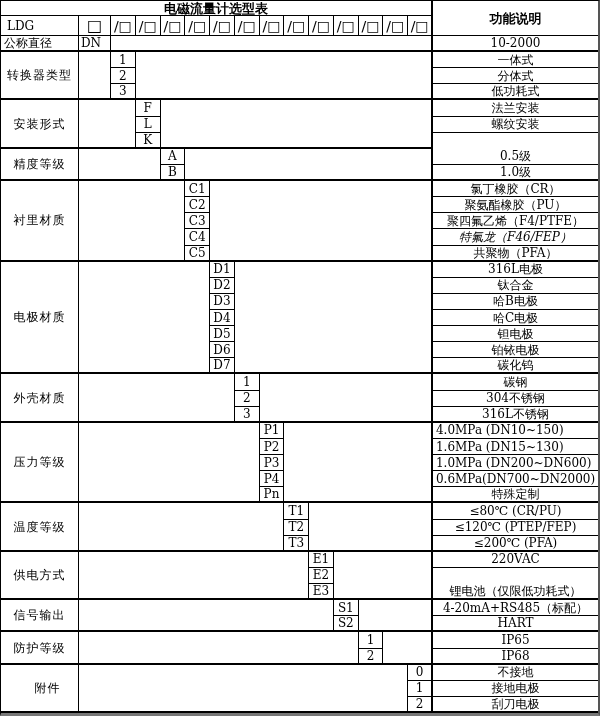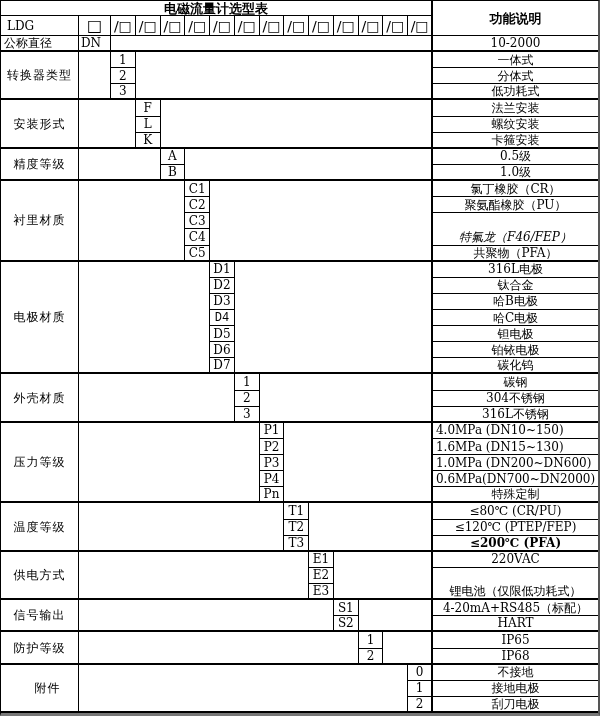--- a/index.html
+++ b/index.html
@@ -74,50 +74,50 @@
     <div class="cell code br bbh" style="grid-area: 6 / 3 / 7 / 4;">3</div>
     <div class="cell value bbh" style="grid-area: 6 / 16 / 7 / 17;">低功耗式</div>
     <div class="cell brh bbh" style="grid-area: 4 / 4 / 7 / 16;"></div>
     <div class="cell grouplabel br bbh" style="grid-area: 7 / 1 / 10 / 2;">安装形式</div>
     <div class="cell br bbh" style="grid-area: 7 / 2 / 10 / 4;"></div>
     <div class="cell code br bb" style="grid-area: 7 / 4 / 8 / 5;">F</div>
     <div class="cell value bb" style="grid-area: 7 / 16 / 8 / 17;">法兰安装</div>
     <div class="cell code br bb" style="grid-area: 8 / 4 / 9 / 5;">L</div>
     <div class="cell value bb" style="grid-area: 8 / 16 / 9 / 17;">螺纹安装</div>
     <div class="cell code br bbh" style="grid-area: 9 / 4 / 10 / 5;">K</div>
-    <div class="cell value bbh" style="grid-area: 9 / 16 / 10 / 17;">卡箍安装</div>
     <div class="cell brh bbh" style="grid-area: 7 / 5 / 10 / 16;"></div>
     <div class="cell grouplabel br bbh" style="grid-area: 10 / 1 / 12 / 2;">精度等级</div>
     <div class="cell br bbh" style="grid-area: 10 / 2 / 12 / 5;"></div>
     <div class="cell code br bb" style="grid-area: 10 / 5 / 11 / 6;">A</div>
     <div class="cell value bb" style="grid-area: 10 / 16 / 11 / 17;">0.5级</div>
     <div class="cell code br bbh" style="grid-area: 11 / 5 / 12 / 6;">B</div>
     <div class="cell value bbh" style="grid-area: 11 / 16 / 12 / 17;">1.0级</div>
     <div class="cell brh bbh" style="grid-area: 10 / 6 / 12 / 16;"></div>
     <div class="cell grouplabel br bbh" style="grid-area: 12 / 1 / 17 / 2;">衬里材质</div>
     <div class="cell br bbh" style="grid-area: 12 / 2 / 17 / 6;"></div>
     <div class="cell code br bb" style="grid-area: 12 / 6 / 13 / 7;">C1</div>
     <div class="cell value bb" style="grid-area: 12 / 16 / 13 / 17;">氯丁橡胶（CR）</div>
     <div class="cell code br bb" style="grid-area: 13 / 6 / 14 / 7;">C2</div>
     <div class="cell value bb" style="grid-area: 13 / 16 / 14 / 17;">聚氨酯橡胶（PU）</div>
     <div class="cell code br bb" style="grid-area: 14 / 6 / 15 / 7;">C3</div>
+    <div class="cell value bb" style="grid-area: 14 / 16 / 15 / 17;">聚四氟乙烯（F4/PTFE）</div>
     <div class="cell code br bb" style="grid-area: 15 / 6 / 16 / 7;">C4</div>
     <div class="cell value bb" style="grid-area: 15 / 16 / 16 / 17; font-style: italic;">特氟龙（F46/FEP）</div>
     <div class="cell code br bbh" style="grid-area: 16 / 6 / 17 / 7;">C5</div>
     <div class="cell value bbh" style="grid-area: 16 / 16 / 17 / 17;">共聚物（PFA）</div>
     <div class="cell brh bbh" style="grid-area: 12 / 7 / 17 / 16;"></div>
     <div class="cell grouplabel br bbh" style="grid-area: 17 / 1 / 24 / 2;">电极材质</div>
     <div class="cell br bbh" style="grid-area: 17 / 2 / 24 / 7;"></div>
     <div class="cell code br bb" style="grid-area: 17 / 7 / 18 / 8;">D1</div>
     <div class="cell value bb" style="grid-area: 17 / 16 / 18 / 17;">316L电极</div>
     <div class="cell code br bb" style="grid-area: 18 / 7 / 19 / 8;">D2</div>
     <div class="cell value bb" style="grid-area: 18 / 16 / 19 / 17;">钛合金</div>
     <div class="cell code br bb" style="grid-area: 19 / 7 / 20 / 8;">D3</div>
     <div class="cell value bb" style="grid-area: 19 / 16 / 20 / 17;">哈B电极</div>
-    <div class="cell code br bb" style="grid-area: 20 / 7 / 21 / 8; font-family: Liberation Mono, monospace;">D4</div>
+    <div class="cell code br bb" style="grid-area: 20 / 7 / 21 / 8;">D4</div>
     <div class="cell value bb" style="grid-area: 20 / 16 / 21 / 17;">哈C电极</div>
     <div class="cell code br bb" style="grid-area: 21 / 7 / 22 / 8;">D5</div>
     <div class="cell value bb" style="grid-area: 21 / 16 / 22 / 17;">钽电极</div>
     <div class="cell code br bb" style="grid-area: 22 / 7 / 23 / 8;">D6</div>
     <div class="cell value bb" style="grid-area: 22 / 16 / 23 / 17;">铂铱电极</div>
     <div class="cell code br bbh" style="grid-area: 23 / 7 / 24 / 8;">D7</div>
     <div class="cell value bbh" style="grid-area: 23 / 16 / 24 / 17;">碳化钨</div>
     <div class="cell brh bbh" style="grid-area: 17 / 8 / 24 / 16;"></div>
     <div class="cell grouplabel br bbh" style="grid-area: 24 / 1 / 27 / 2;">外壳材质</div>
     <div class="cell br bbh" style="grid-area: 24 / 2 / 27 / 8;"></div>
@@ -141,21 +141,21 @@
     <div class="cell code br bbh" style="grid-area: 31 / 9 / 32 / 10;">Pn</div>
     <div class="cell value bbh" style="grid-area: 31 / 16 / 32 / 17;">特殊定制</div>
     <div class="cell brh bbh" style="grid-area: 27 / 10 / 32 / 16;"></div>
     <div class="cell grouplabel br bbh" style="grid-area: 32 / 1 / 35 / 2;">温度等级</div>
     <div class="cell br bbh" style="grid-area: 32 / 2 / 35 / 10;"></div>
     <div class="cell code br bb" style="grid-area: 32 / 10 / 33 / 11;">T1</div>
     <div class="cell value bb" style="grid-area: 32 / 16 / 33 / 17;">≤80℃ (CR/PU)</div>
     <div class="cell code br bb" style="grid-area: 33 / 10 / 34 / 11;">T2</div>
     <div class="cell value bb" style="grid-area: 33 / 16 / 34 / 17;">≤120℃ (PTEP/FEP)</div>
     <div class="cell code br bbh" style="grid-area: 34 / 10 / 35 / 11;">T3</div>
-    <div class="cell value bbh" style="grid-area: 34 / 16 / 35 / 17; font-weight: bold;">≤200℃ (PFA)</div>
+    <div class="cell value bbh" style="grid-area: 34 / 16 / 35 / 17;">≤200℃ (PFA)</div>
     <div class="cell brh bbh" style="grid-area: 32 / 11 / 35 / 16;"></div>
     <div class="cell grouplabel br bbh" style="grid-area: 35 / 1 / 38 / 2;">供电方式</div>
     <div class="cell br bbh" style="grid-area: 35 / 2 / 38 / 11;"></div>
     <div class="cell code br bb" style="grid-area: 35 / 11 / 36 / 12;">E1</div>
     <div class="cell value bb" style="grid-area: 35 / 16 / 36 / 17;">220VAC</div>
     <div class="cell code br bb" style="grid-area: 36 / 11 / 37 / 12;">E2</div>
     <div class="cell code br bbh" style="grid-area: 37 / 11 / 38 / 12;">E3</div>
     <div class="cell value bbh" style="grid-area: 37 / 16 / 38 / 17;">锂电池（仅限低功耗式）</div>
     <div class="cell brh bbh" style="grid-area: 35 / 12 / 38 / 16;"></div>
     <div class="cell grouplabel br bbh" style="grid-area: 38 / 1 / 40 / 2;">信号输出</div>

